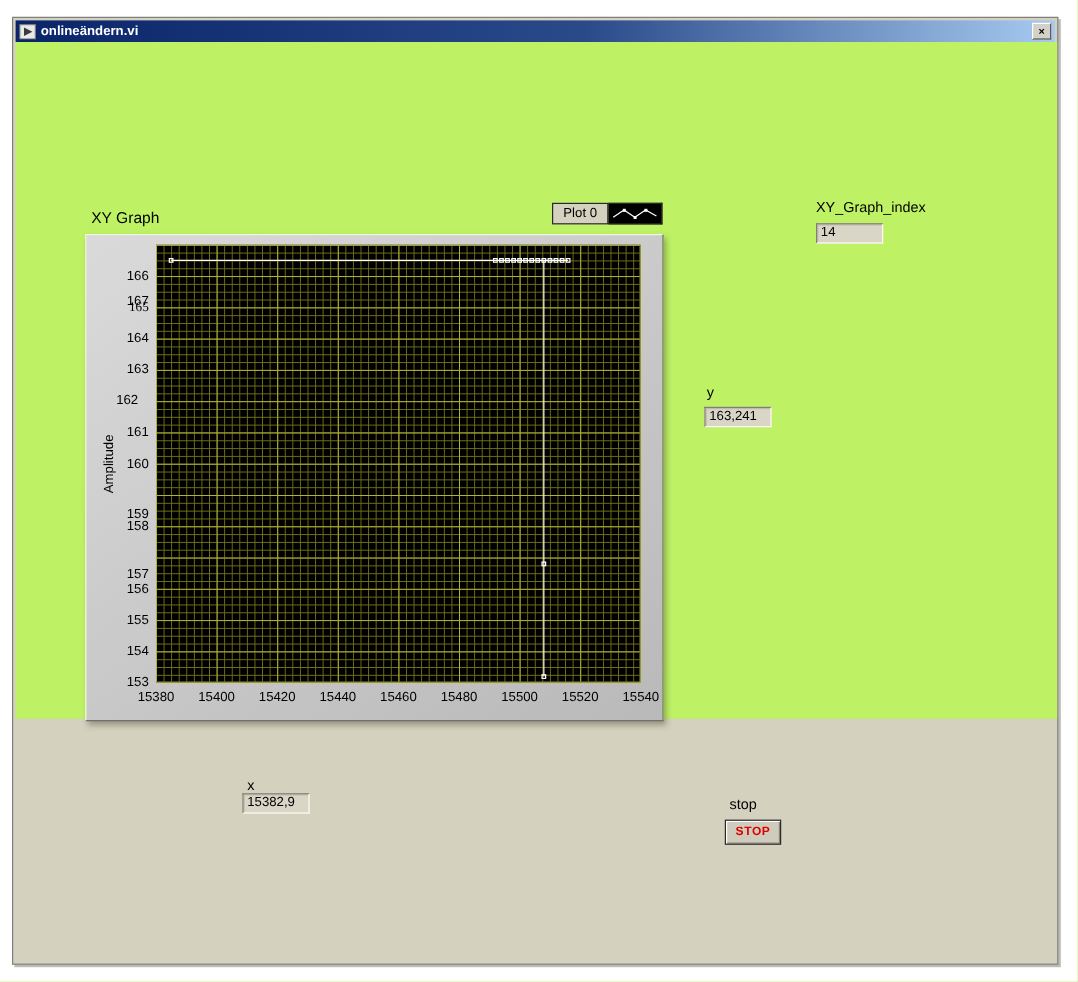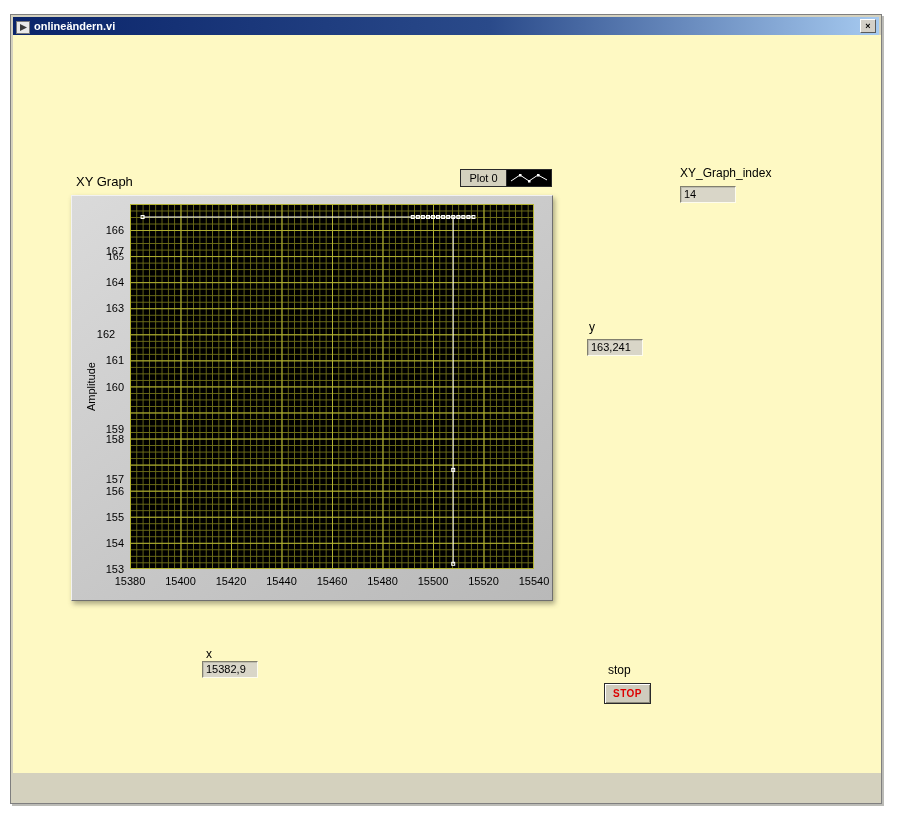--- a/index.html
+++ b/index.html
@@ -28,22 +28,22 @@
     white-space: nowrap;
   }
   #close-btn {
     position: absolute; right: 3px; top: 2px; width: 16px; height: 14px;
     background: #d4d0c8;
     border: 1px solid; border-color: #ffffff #5a5a5a #5a5a5a #ffffff;
     font-size: 9px; font-weight: bold; line-height: 11px; text-align: center;
     font-family: "Liberation Sans", sans-serif; cursor: default; padding: 0;
   }
   #client {
-    position: absolute; left: 2px; top: 20px; width: 868px; height: 738px;
-    background: #fef9c3;
+    position: absolute; left: 2px; top: 20px; width: 868px; height: 564px;
+    background: #bef264;
   }
   .lbl { position: absolute; font-size: 12px; color: #000; white-space: nowrap; }
   #graph-label { left: 63px; top: 139px; font-size: 13px; }
   
   #legend { position: absolute; left: 447px; top: 134px; display: flex; }
   #legend-name {
     width: 47px; height: 18px; border: 1px solid #2a2a2a;
     font-size: 11px; text-align: center; line-height: 16px; background: #d4d1be;
   }
   #legend-icon {

